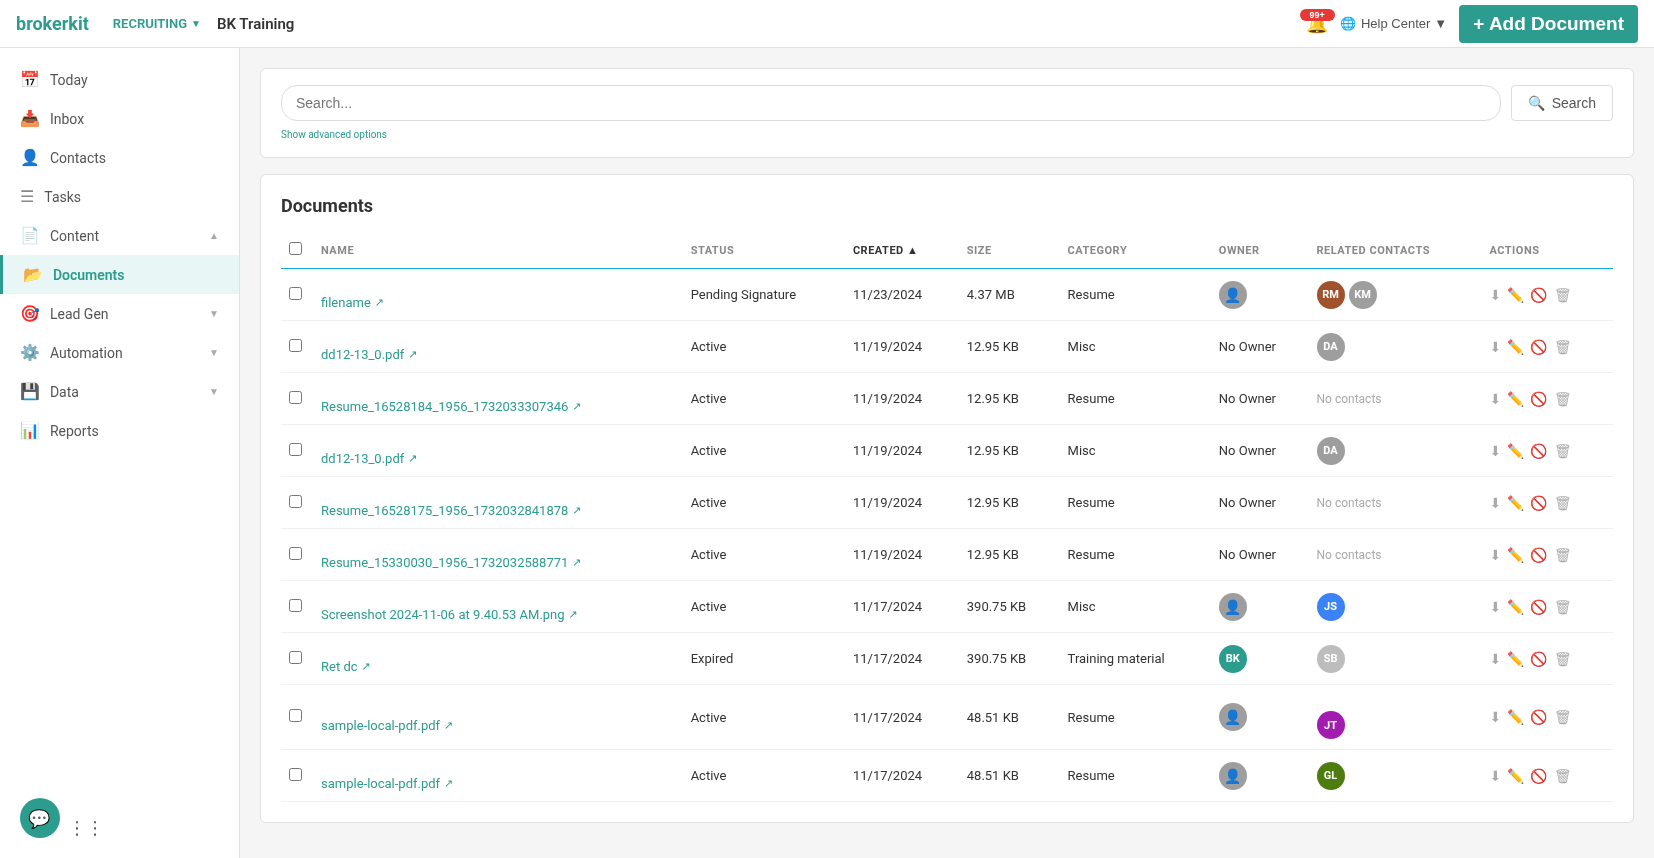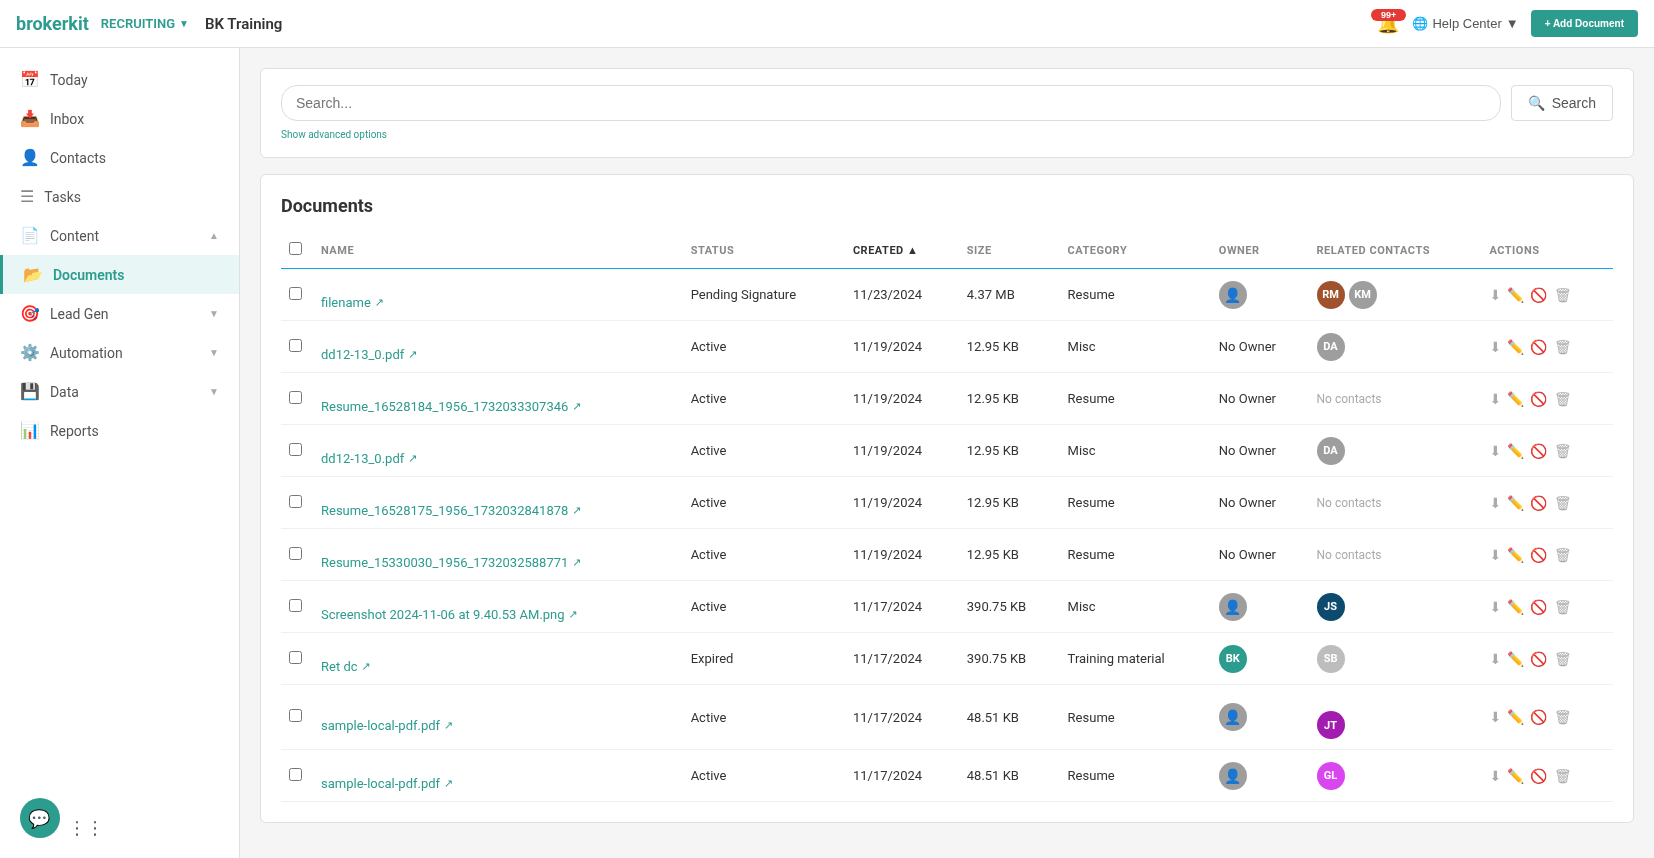--- a/index.html
+++ b/index.html
@@ -3,39 +3,39 @@
   <meta charset="utf-8">
   <style>
     * { box-sizing: border-box; margin: 0; padding: 0; }
     body { font-family: -apple-system, BlinkMacSystemFont, 'Segoe UI', Roboto, sans-serif; font-size: 14px; color: #333; background: #f5f5f5; }
 
     
     .topnav {
       display: flex; align-items: center; background: #fff;
       border-bottom: 1px solid #e0e0e0; padding: 0 16px; height: 48px; position: fixed; top: 0; left: 0; right: 0; z-index: 100;
     }
-    .brand { font-size: 18px; font-weight: 700; color: #2c9c8e; margin-right: 12px; }
+    .brand { font-size: 18px; font-weight: 700; color: #2c9c8e; margin-right: 24px; }
     .recruiting-badge {
       display: flex; align-items: center; color: #2c9c8e; font-size: 13px; font-weight: 600; cursor: pointer; margin-right: 16px;
     }
     .recruiting-badge .chevron { font-size: 10px; margin-left: 4px; }
     .page-title { font-size: 15px; font-weight: 600; color: #333; }
     .topnav-right { margin-left: auto; display: flex; align-items: center; gap: 12px; }
     .notif-btn {
       position: relative; background: none; border: none; cursor: pointer; font-size: 18px; color: #555;
     }
     .notif-badge {
       position: absolute; top: -4px; right: -6px; background: #e53935; color: #fff; font-size: 9px;
       border-radius: 10px; padding: 1px 10px; font-weight: 700;
     }
     .help-btn {
       display: flex; align-items: center; gap: 4px; background: none; border: none; cursor: pointer; color: #555; font-size: 13px;
     }
     .add-doc-btn {
-      background: #2c9c8e; color: #fff; border: none; border-radius: 4px; padding: 8px 14px; font-size: 10px; font-weight: 600; cursor: pointer; white-space: nowrap;
+      background: #2c9c8e; color: #fff; border: none; border-radius: 4px; padding: 8px 14px; font-size: 19px; font-weight: 600; cursor: pointer; white-space: nowrap;
     }
 
     
     .sidebar {
       position: fixed; top: 48px; left: 0; bottom: 0; width: 240px; background: #fff;
       border-right: 1px solid #e0e0e0; overflow-y: auto; padding: 12px 0;
     }
     .sidebar-item {
       display: flex; align-items: center; gap: 10px; padding: 10px 20px; cursor: pointer; color: #555; font-size: 14px;
     }
@@ -332,21 +332,21 @@
           <tr>
             <td><input type="checkbox" style=""></td>
             <td><a class="doc-link" href="#">Screenshot 2024-11-06 at 9.40.53 AM.png<span class="ext-icon">↗</span></a></td>
             <td>Active</td>
             <td>11/17/2024</td>
             <td>390.75 KB</td>
             <td>Misc</td>
             <td><div class="avatar-img" style="background: rgb(158, 158, 158); font-size: 14px;">👤</div></td>
             <td>
               <div class="avatar-group">
-                <div class="avatar-circle" style="background: #0c4a6e;">JS</div>
+                <div class="avatar-circle" style="background: #3b82f6;">JS</div>
               </div>
             </td>
             <td>
               <div class="actions-cell">
                 <span class="action-icon">⬇</span>
                 <span class="action-icon">✏️</span>
                 <span class="action-icon">🚫</span>
                 <span class="action-icon">🗑</span>
               </div>
             </td>
@@ -398,21 +398,21 @@
           <tr>
             <td><input type="checkbox" style=""></td>
             <td><a class="doc-link" href="#">sample-local-pdf.pdf<span class="ext-icon">↗</span></a></td>
             <td>Active</td>
             <td>11/17/2024</td>
             <td>48.51 KB</td>
             <td>Resume</td>
             <td><div class="avatar-img" style="background: rgb(158, 158, 158); font-size: 14px;">👤</div></td>
             <td>
               <div class="avatar-group">
-                <div class="avatar-circle" style="background: #d946ef;">GL</div>
+                <div class="avatar-circle" style="background: #4d7c0f;">GL</div>
               </div>
             </td>
             <td>
               <div class="actions-cell">
                 <span class="action-icon">⬇</span>
                 <span class="action-icon">✏️</span>
                 <span class="action-icon">🚫</span>
                 <span class="action-icon">🗑</span>
               </div>
             </td>

